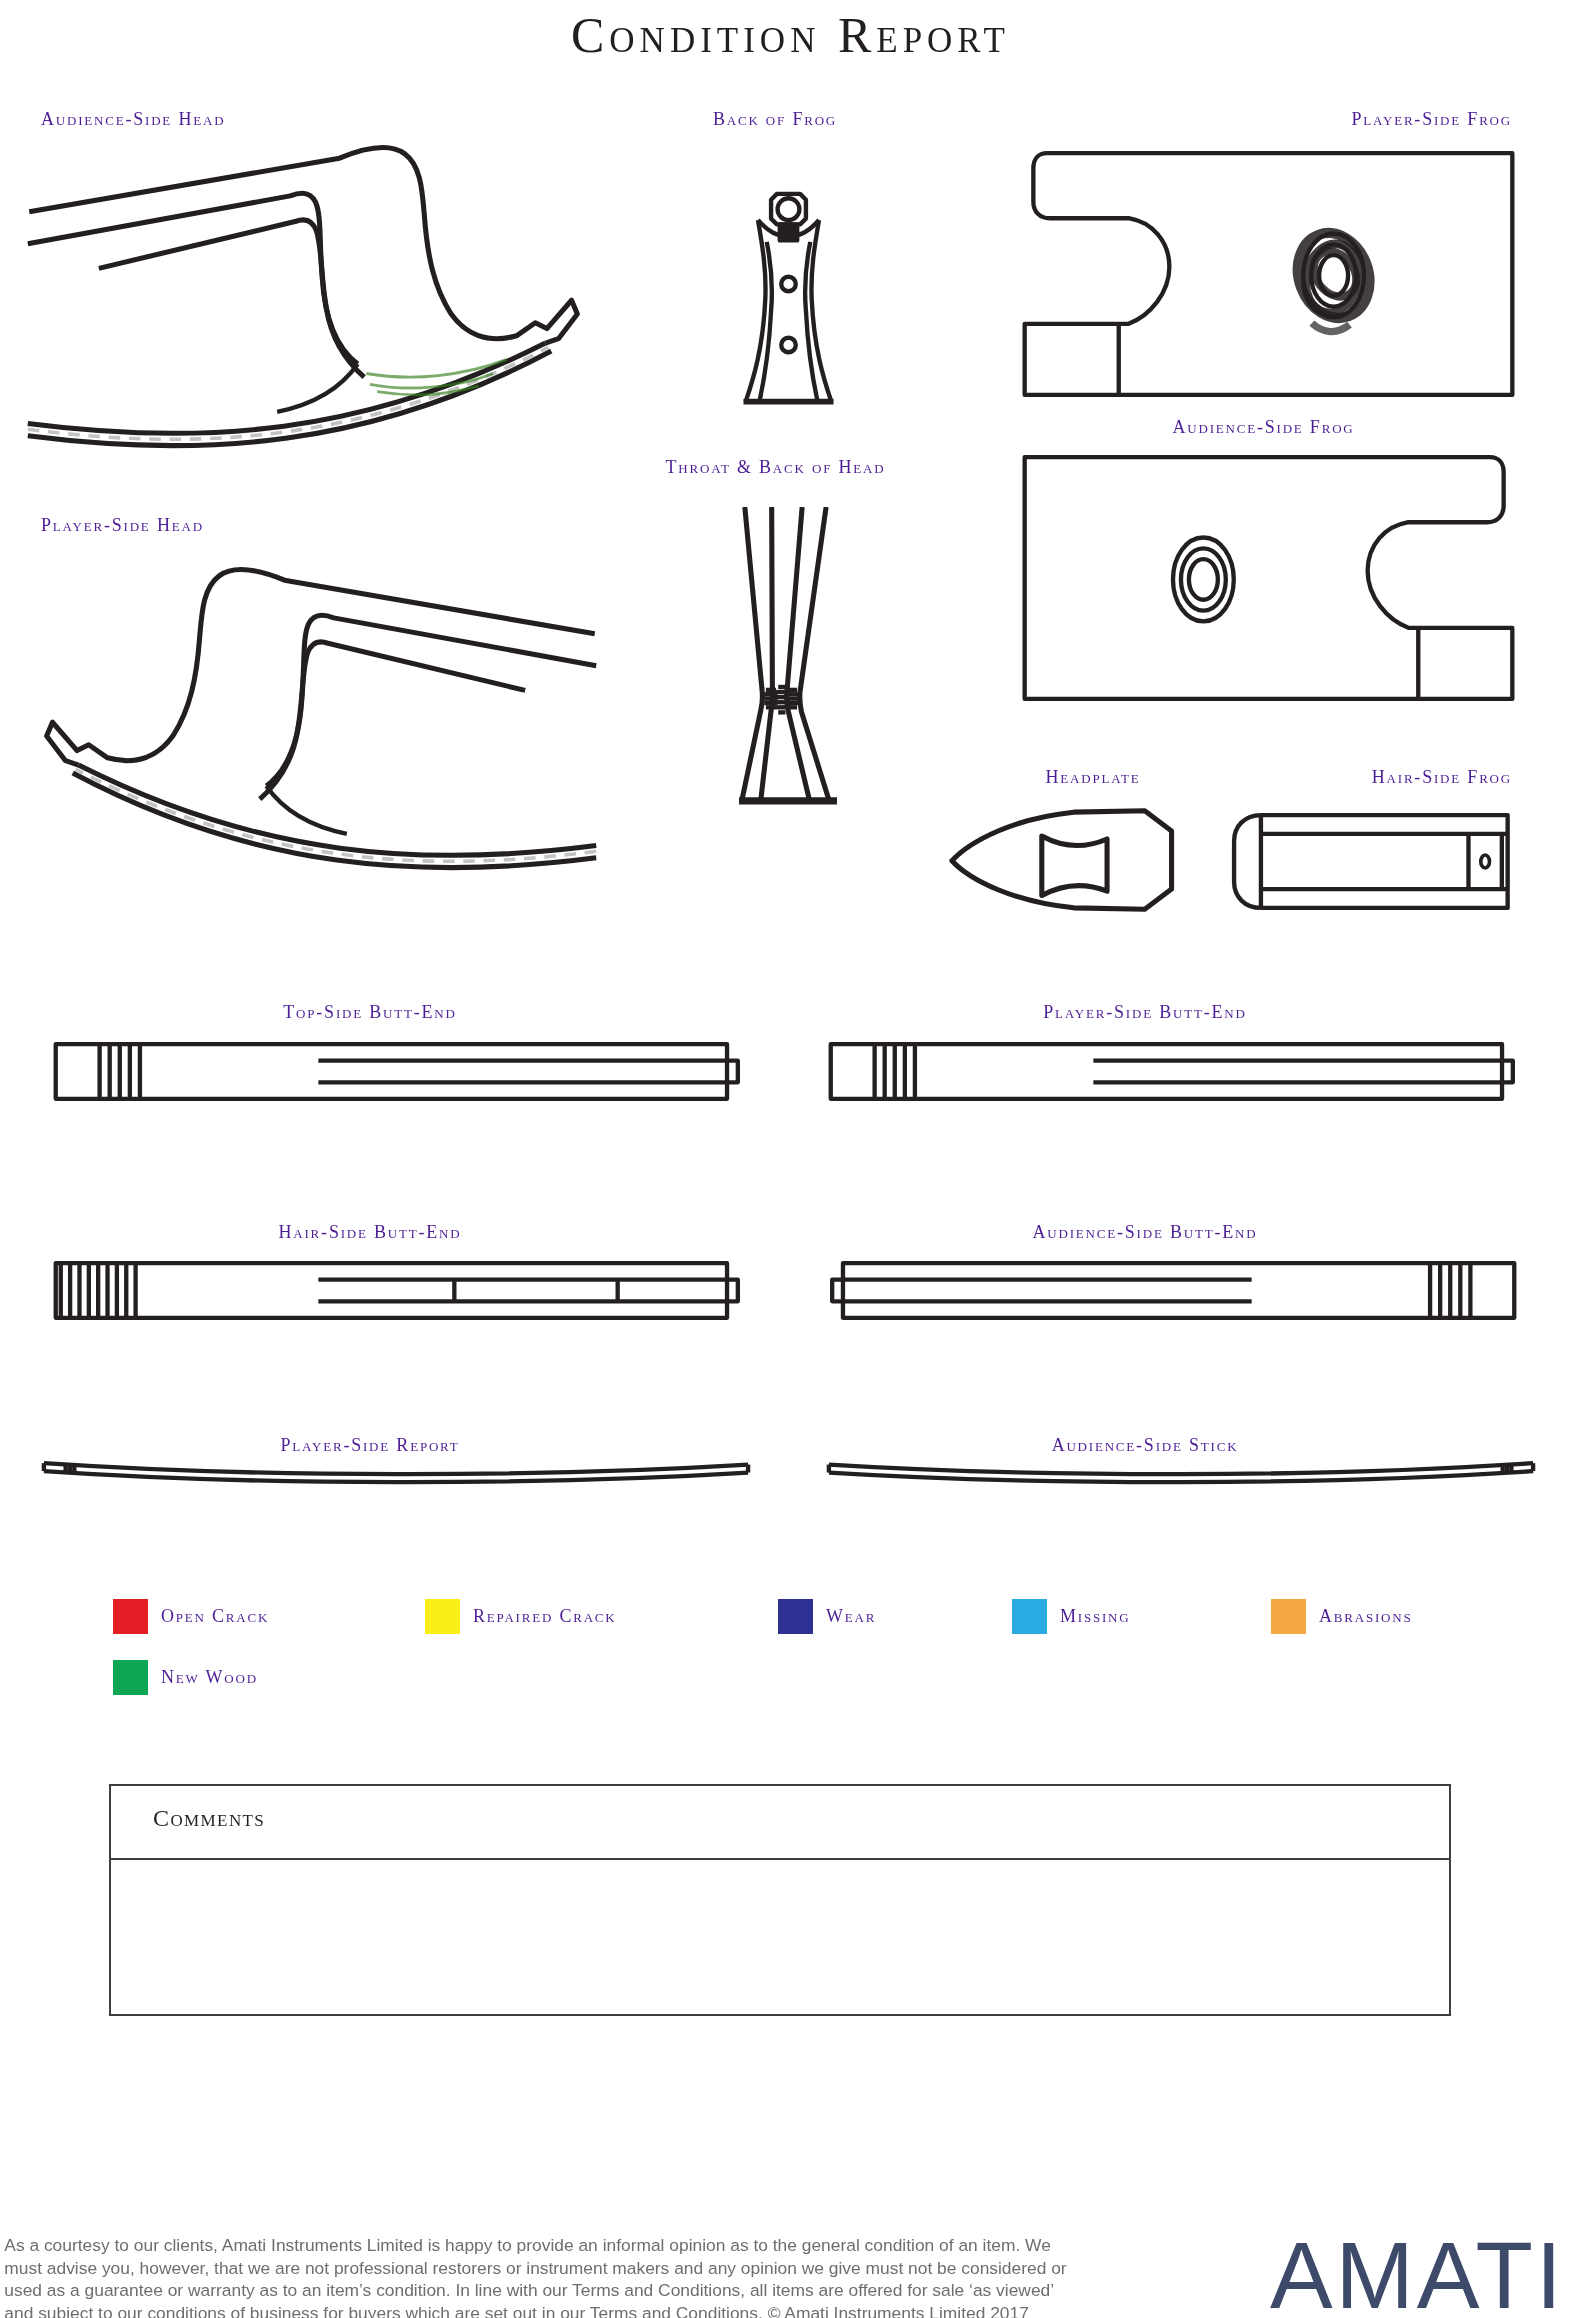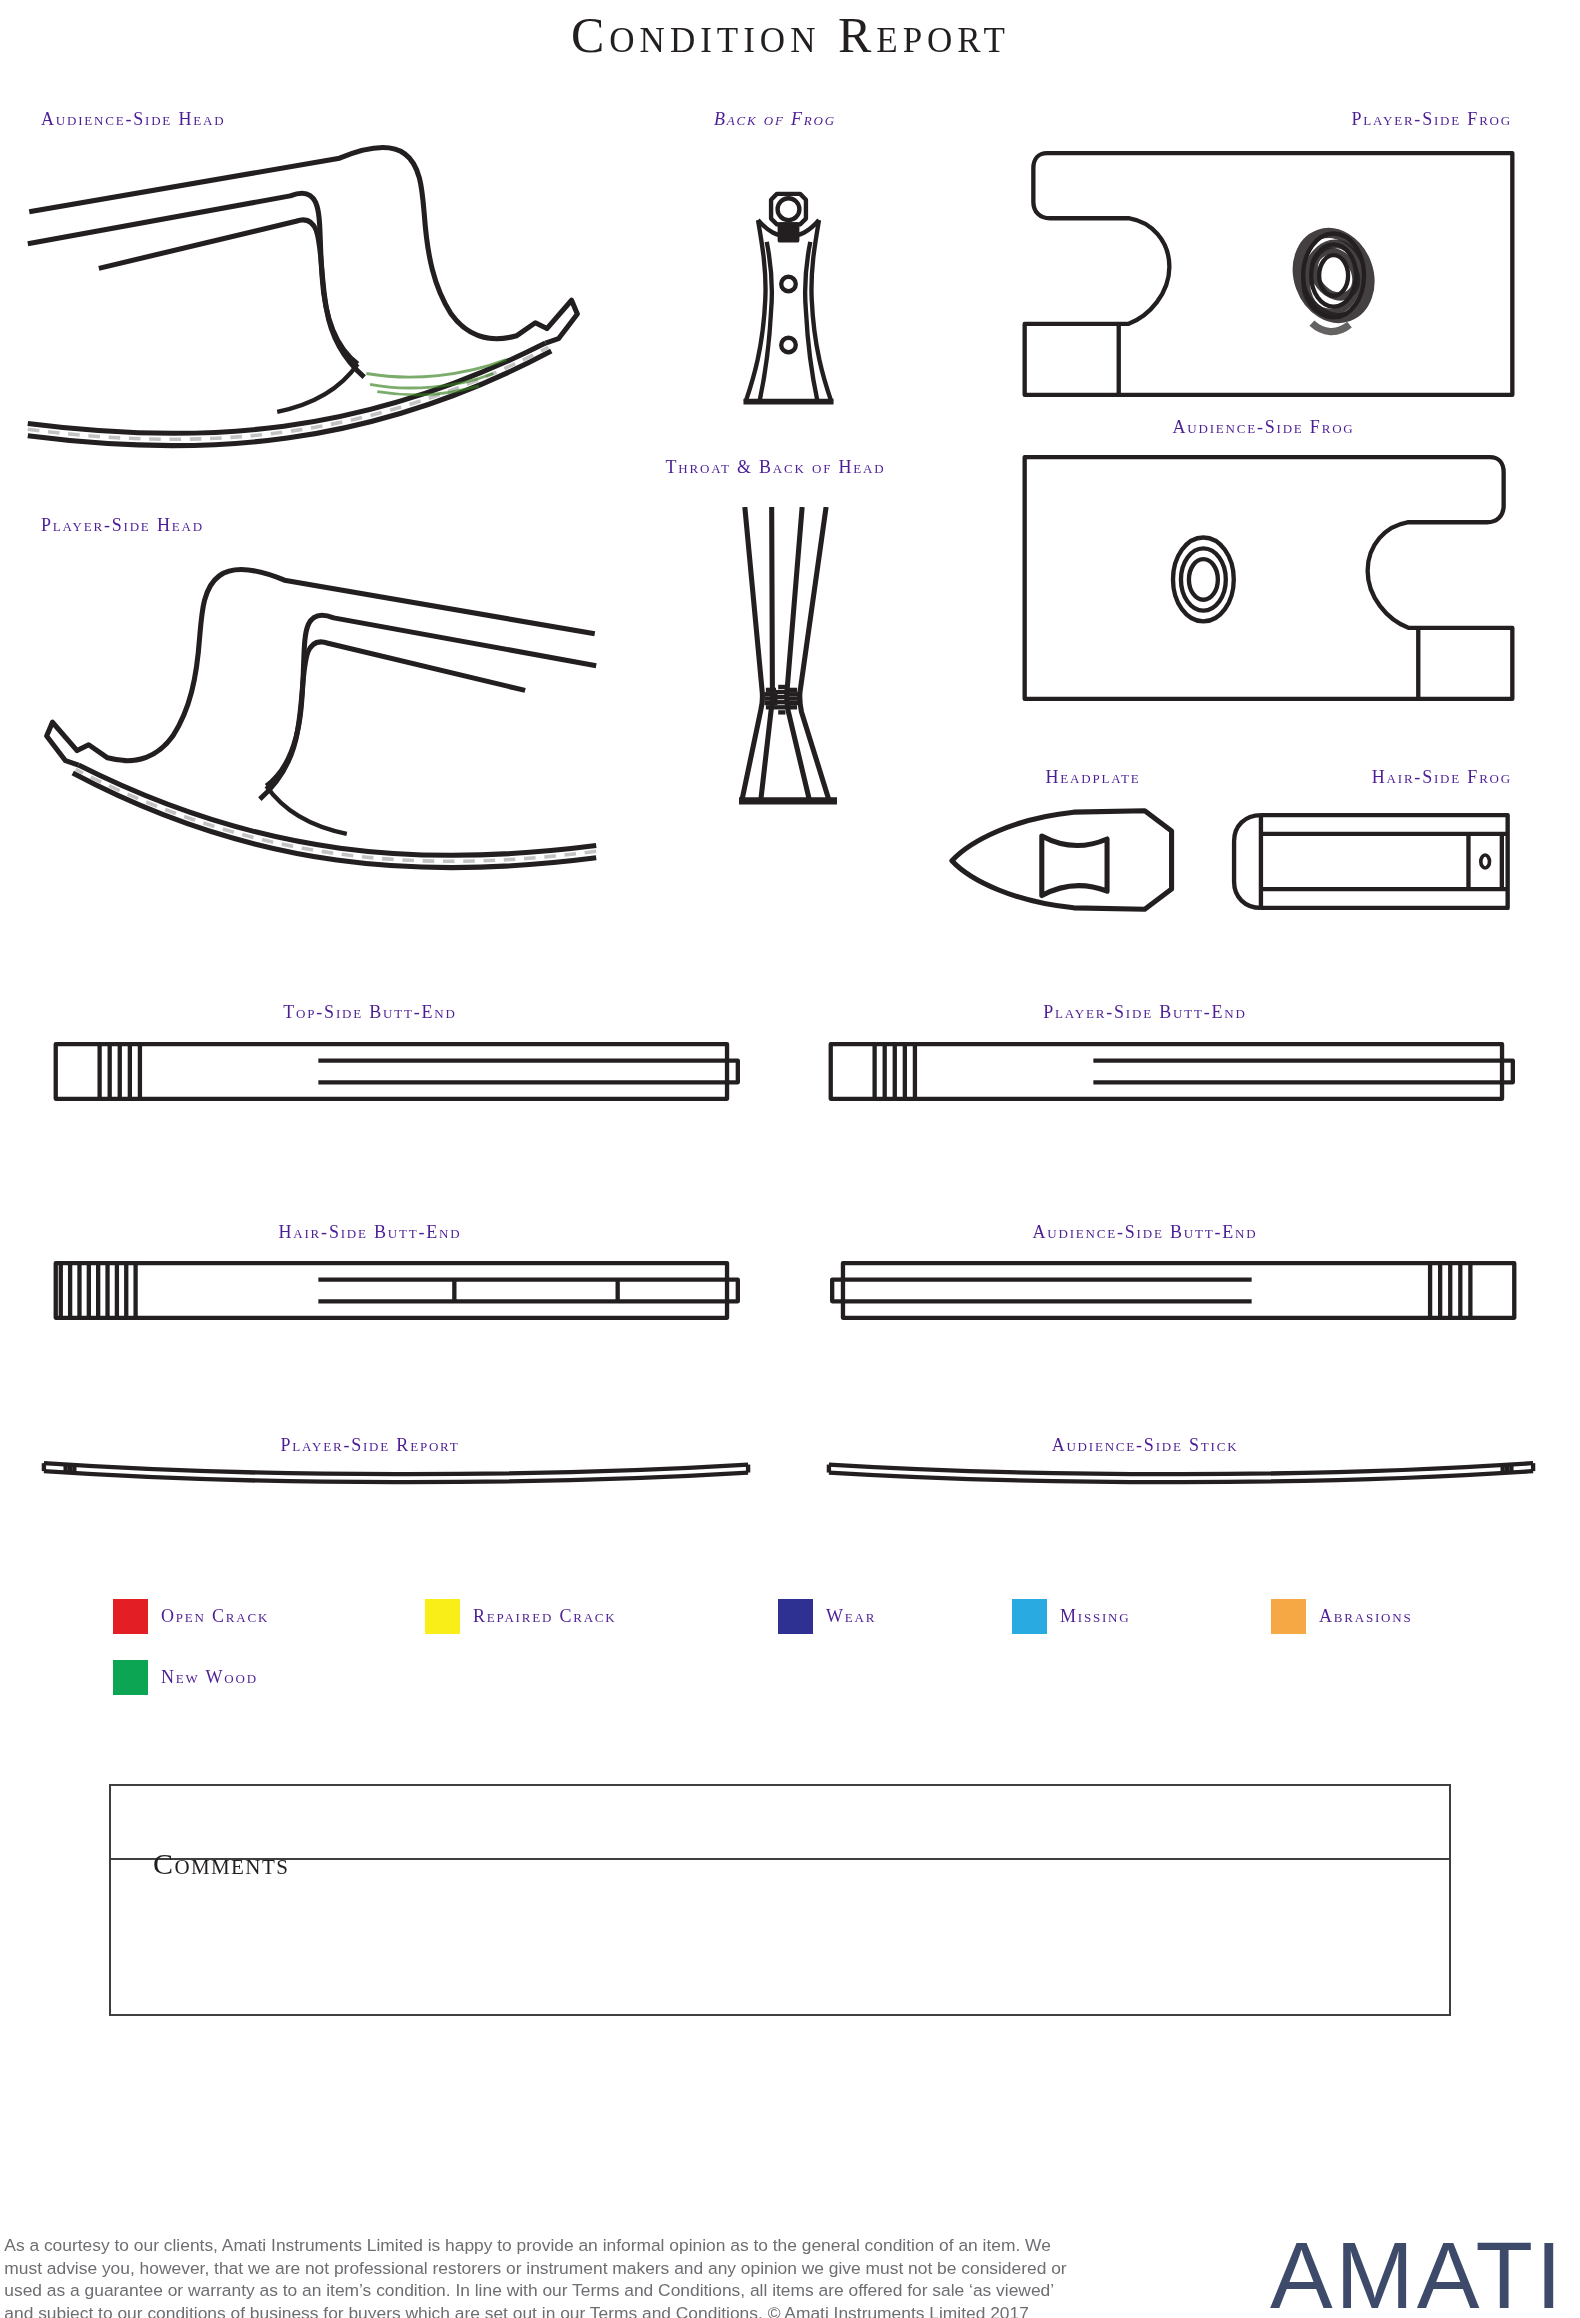--- a/index.html
+++ b/index.html
@@ -12,35 +12,35 @@
   .ctr{text-align:center;}
   .rgt{text-align:right;}
   svg.diag path,svg.diag line,svg.diag rect,svg.diag ellipse,svg.diag circle{
     stroke:#231f20;fill:none;stroke-width:6;stroke-linejoin:round;}
   .legend-item{position:absolute;height:35px;}
   .swatch{position:absolute;left:0;top:0;width:35px;height:35px;}
   .legend-label{position:absolute;left:48px;top:0;line-height:35px;}
   #comments-box{border:2.9px solid #3f3f40;}
   #comments-head{height:72px;border-bottom:2.9px solid #3f3f40;position:relative;}
   #comments-title{position:absolute;left:42px;top:19px;font-variant:small-caps;
-                  font-size:30px;letter-spacing:1.4px;color:#231f20;margin-top:42px;}
+                  font-size:24px;letter-spacing:1.4px;color:#231f20;}
   #disclaimer{font-family:"Liberation Sans",sans-serif;font-size:17.4px;line-height:22.5px;
               color:#6d6e71;}
   #brand{font-family:"Liberation Sans",sans-serif;font-size:94px;font-weight:300;
          letter-spacing:2.9px;color:#3d4a6a;white-space:nowrap;}
 </style>
 </head>
 <body>
 
 <div id="page">
 
   <div class="abs title" style="left:0;top:5.8px;">Condition Report</div>
 
   <div class="abs lbl" style="left:41px;top:109px;">Audience-Side Head</div>
-  <div class="abs lbl ctr" style="left:594px;top:109px;width:362px;font-style:italic;">Back of Frog</div>
+  <div class="abs lbl ctr" style="left:594px;top:109px;width:362px;">Back of Frog</div>
   <div class="abs lbl rgt" style="left:1015px;top:109px;width:497px;">Player-Side Frog</div>
   <div class="abs lbl rgt" style="left:1015px;top:417px;width:497px;text-align:center;">Audience-Side Frog</div>
   <div class="abs lbl ctr" style="left:558px;top:457px;width:435px;">Throat &amp; Back of Head</div>
   <div class="abs lbl" style="left:41px;top:515px;">Player-Side Head</div>
   <div class="abs lbl ctr" style="left:912px;top:767px;width:362px;">Headplate</div>
   <div class="abs lbl rgt" style="left:1232px;top:767px;width:280px;">Hair-Side Frog</div>
   <div class="abs lbl ctr" style="left:51px;top:1002px;width:638px;">Top-Side Butt-End</div>
   <div class="abs lbl ctr" style="left:826px;top:1002px;width:638px;">Player-Side Butt-End</div>
   <div class="abs lbl ctr" style="left:51px;top:1222px;width:638px;">Hair-Side Butt-End</div>
   <div class="abs lbl ctr" style="left:826px;top:1222px;width:638px;">Audience-Side Butt-End</div>

